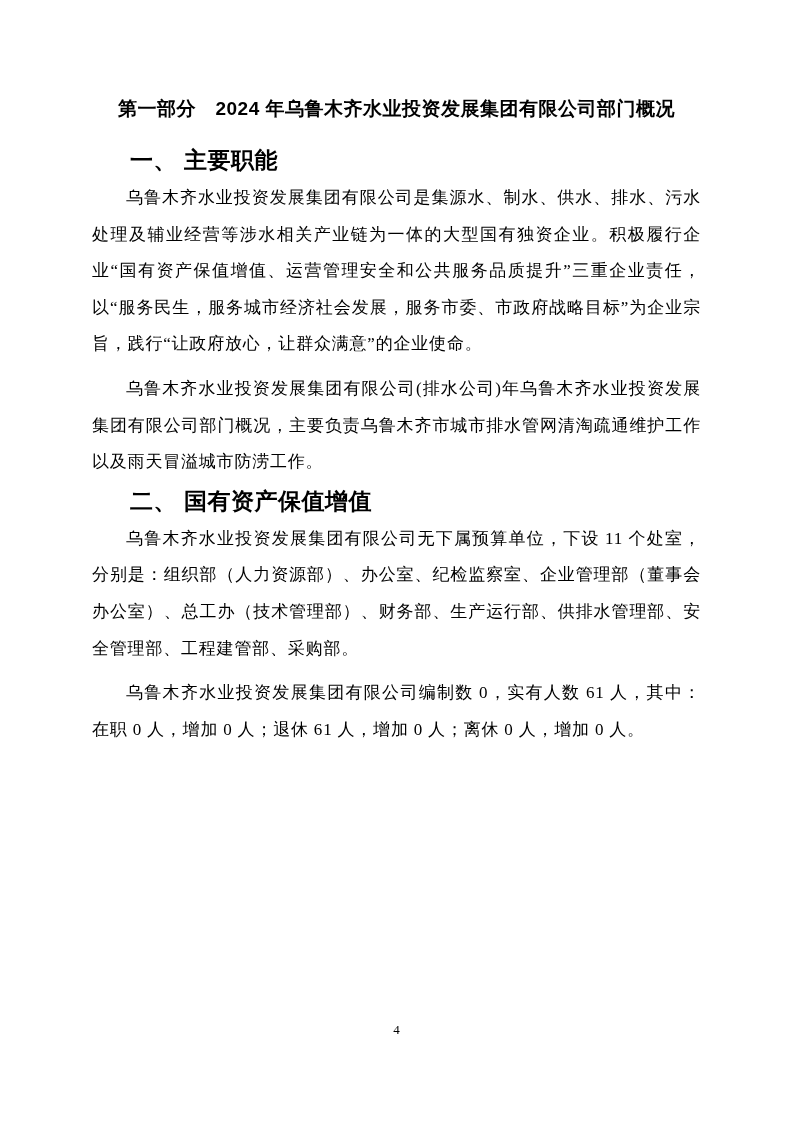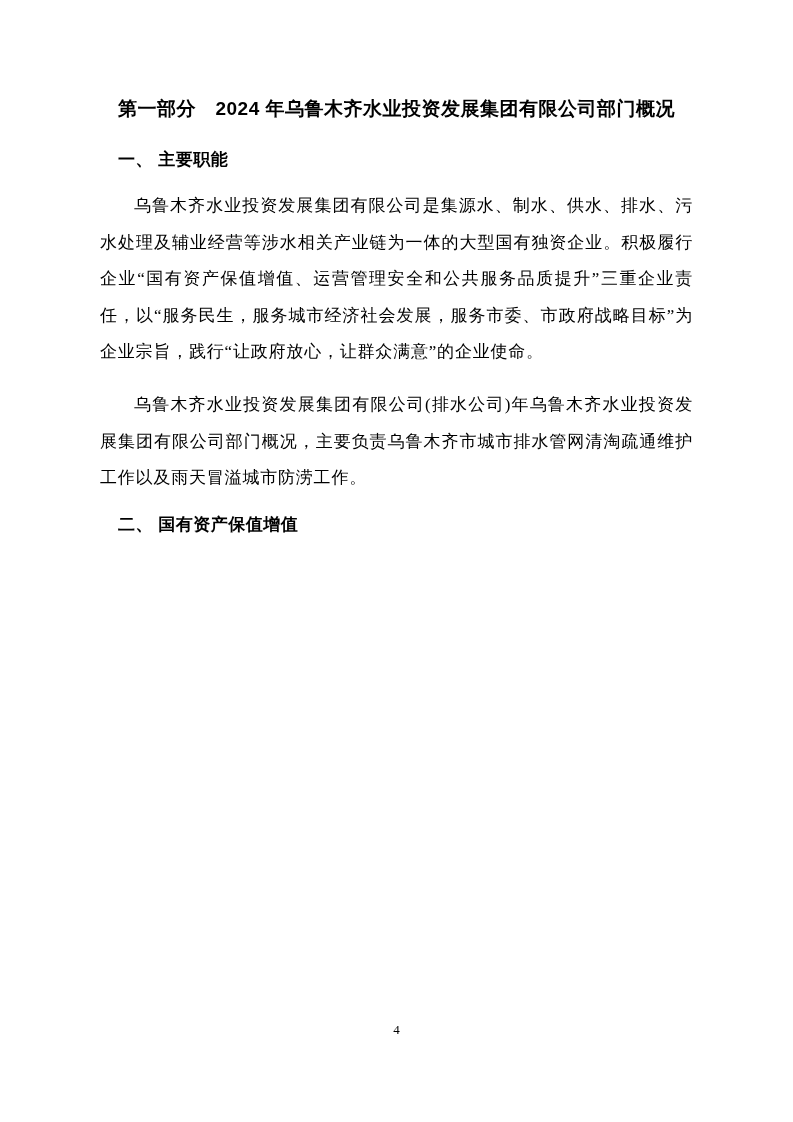--- a/index.html
+++ b/index.html
@@ -23,33 +23,33 @@
     font-weight: 700;
     font-size: 19px;
     line-height: 25px;
     letter-spacing: 0.5px;
     text-align: center;
     margin: 0 0 27px 0;
   }
   .sec-heading {
     font-family: "Liberation Sans", "DejaVu Sans", sans-serif;
     font-weight: 700;
-    font-size: 17px;
+    font-size: 23px;
     line-height: 24px;
     letter-spacing: 0.5px;
     text-indent: 2em;
     margin: 6px 0 8px 0;
   }
   .body-para {
     font-size: 17px;
     line-height: 36.6px;
     letter-spacing: 0.8px;
     text-align: justify;
     text-indent: 2em;
-    margin: 16px;
+    margin: 8px;
   }
   .page-number {
     position: absolute;
     left: 0;
     right: 0;
     top: 1022px;
     text-align: center;
     font-size: 13px;
     line-height: 16px;
   }
@@ -62,17 +62,19 @@
   <h1 class="doc-title">第一部分　2024 年乌鲁木齐水业投资发展集团有限公司部门概况</h1>
 
   <h2 class="sec-heading">一、 主要职能</h2>
 
   <p class="body-para">乌鲁木齐水业投资发展集团有限公司是集源水、制水、供水、排水、污水处理及辅业经营等涉水相关产业链为一体的大型国有独资企业。积极履行企业“国有资产保值增值、运营管理安全和公共服务品质提升”三重企业责任，以“服务民生，服务城市经济社会发展，服务市委、市政府战略目标”为企业宗旨，践行“让政府放心，让群众满意”的企业使命。</p>
 
   <p class="body-para">乌鲁木齐水业投资发展集团有限公司(排水公司)年乌鲁木齐水业投资发展集团有限公司部门概况，主要负责乌鲁木齐市城市排水管网清淘疏通维护工作以及雨天冒溢城市防涝工作。</p>
 
   <h2 class="sec-heading">二、 国有资产保值增值</h2>
 
+  <p class="body-para">乌鲁木齐水业投资发展集团有限公司无下属预算单位，下设 11 个处室，分别是：组织部（人力资源部）、办公室、纪检监察室、企业管理部（董事会办公室）、总工办（技术管理部）、财务部、生产运行部、供排水管理部、安全管理部、工程建管部、采购部。</p>
 
+  <p class="body-para">乌鲁木齐水业投资发展集团有限公司编制数 0，实有人数 61 人，其中：在职 0 人，增加 0 人；退休 61 人，增加 0 人；离休 0 人，增加 0 人。</p>
 
   <div class="page-number">4</div>
 
 </div>
 
 </body></html>

